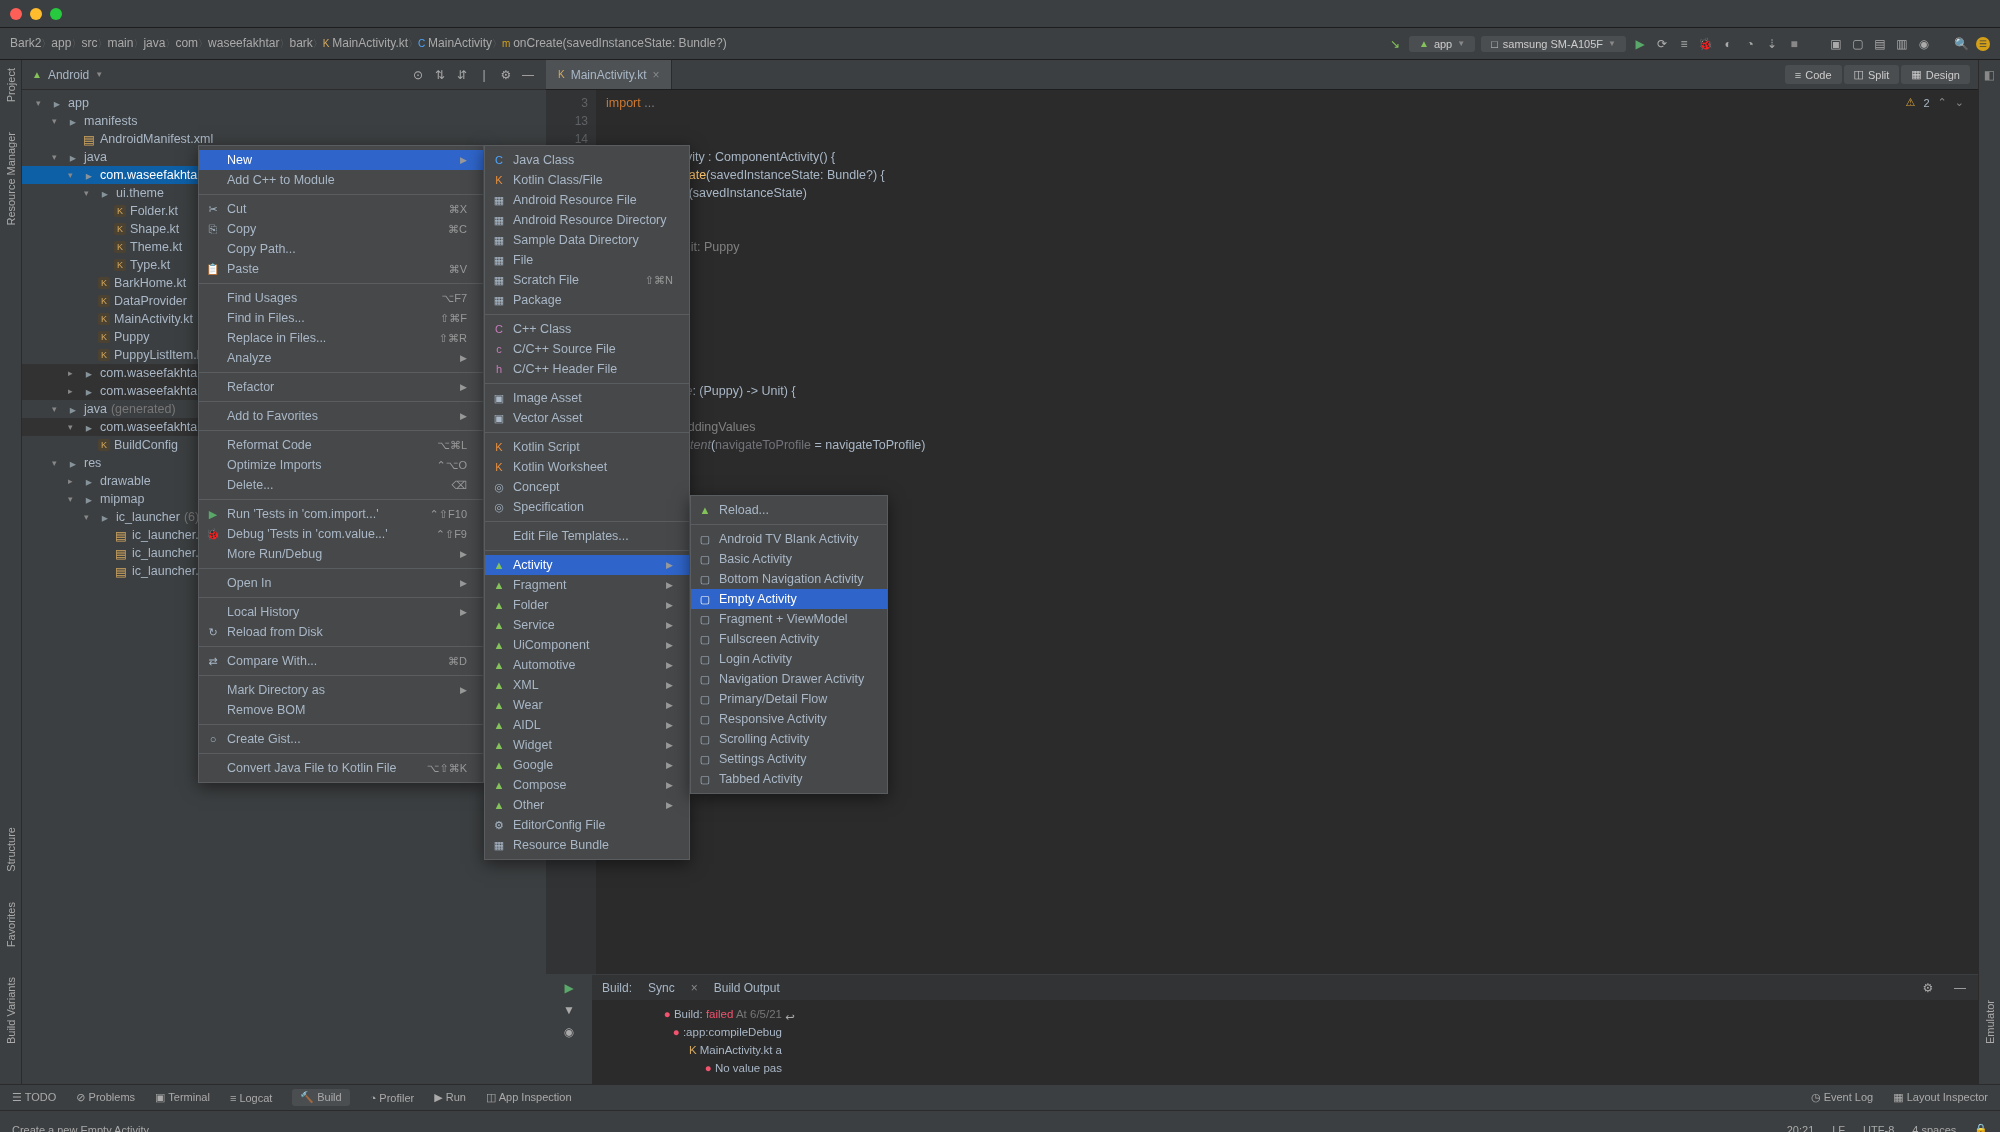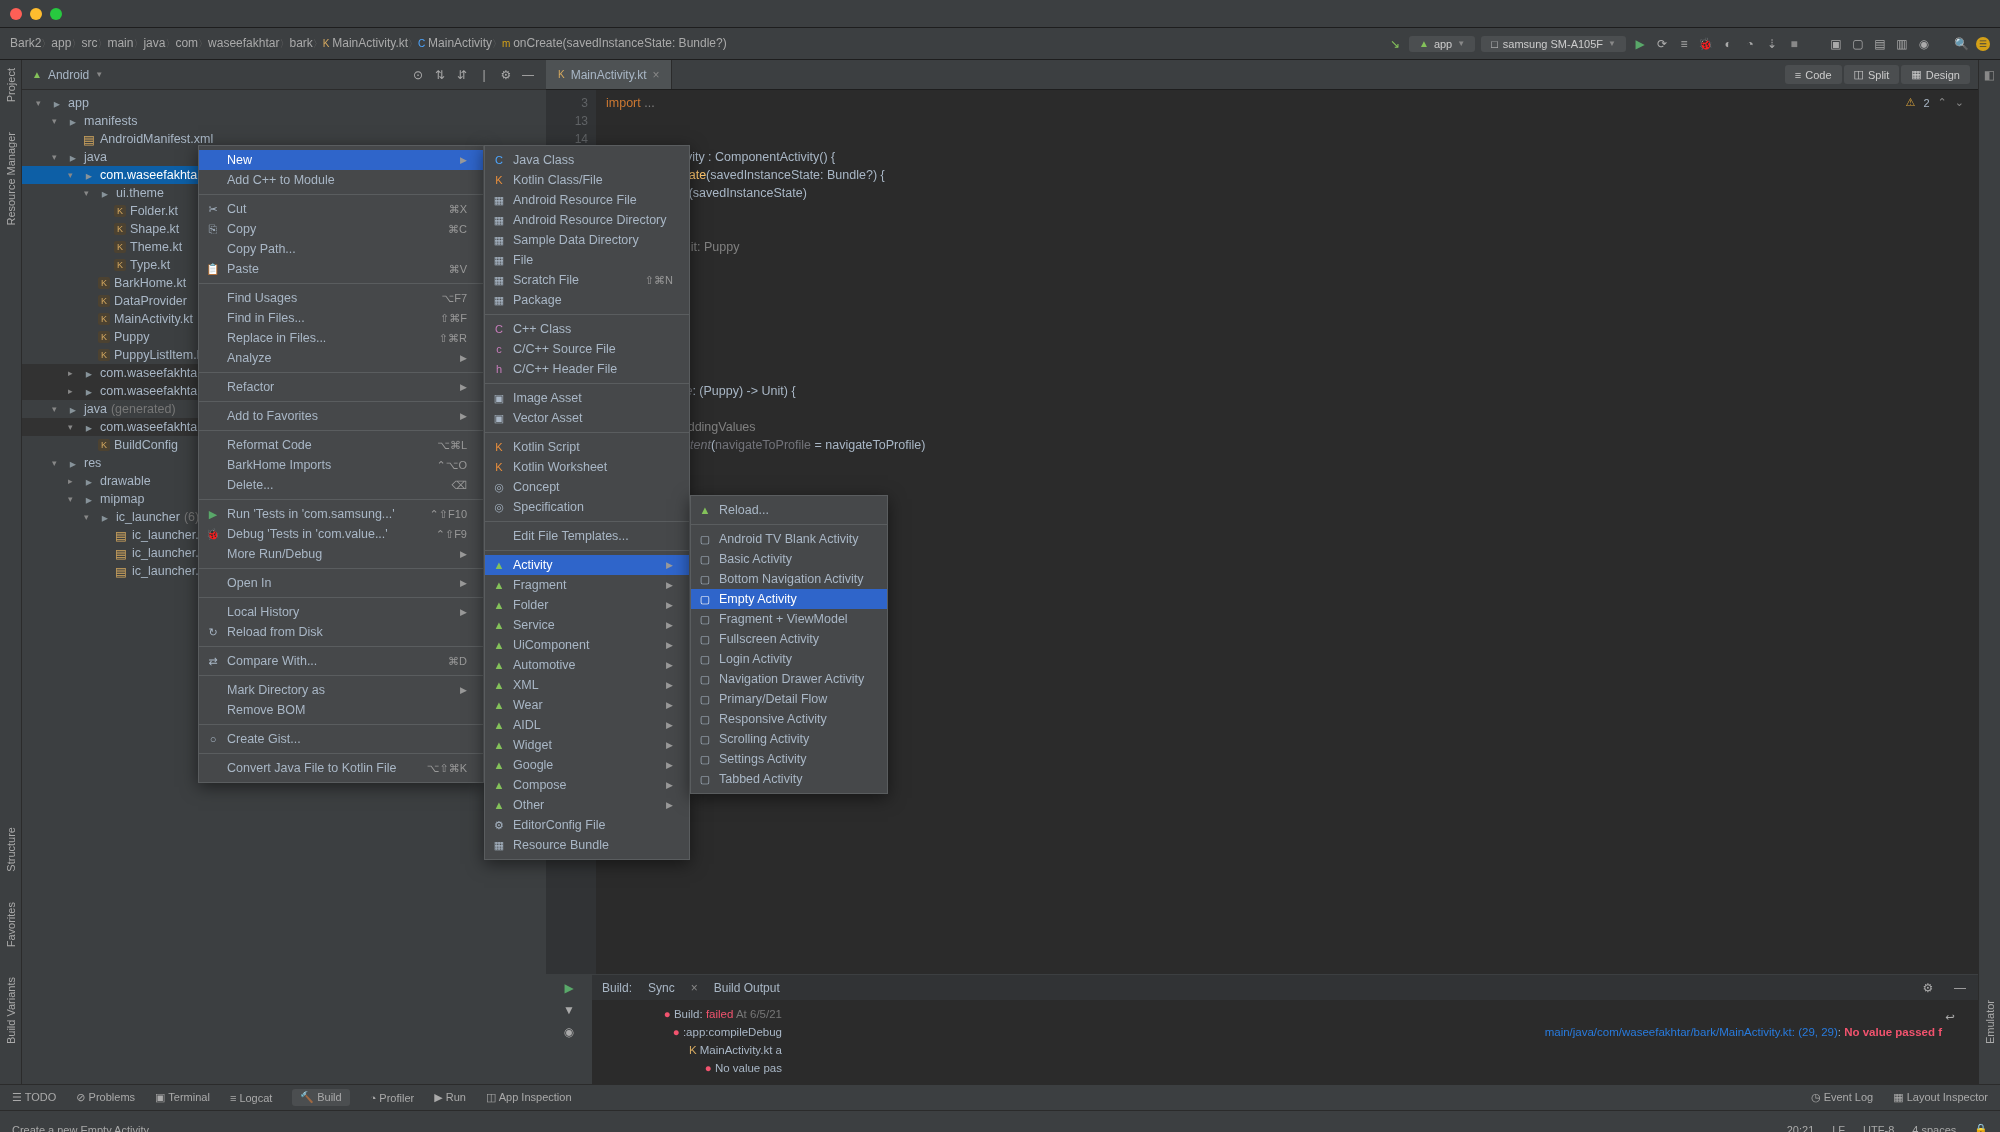--- a/index.html
+++ b/index.html
@@ -369,25 +369,20 @@
           <span class="tb-icon">⚙</span>
           <span class="tb-icon">—</span>
         </div>
         <div class="build-content" style="display:flex">
           <div id="buildrows" style="width:180px;overflow:hidden">
               <div style="padding-left: 0px; white-space: nowrap; overflow: hidden;"><span style="color: rgb(242, 83, 110);">● </span><span>Build: </span><span style="color: rgb(242, 83, 110);">failed</span><span style="color: rgb(119, 119, 119);"> At 6/5/21</span></div>
               <div style="padding-left: 14px; white-space: nowrap; overflow: hidden;"><span style="color: rgb(242, 83, 110);">● </span><span>:app:compileDebug</span></div>
               <div style="padding-left: 28px; white-space: nowrap; overflow: hidden;"><span style="color: rgb(212, 168, 95);">K </span><span>MainActivity.kt a</span></div>
               <div style="padding-left: 42px; white-space: nowrap; overflow: hidden;"><span style="color: rgb(242, 83, 110);">● </span><span>No value pas</span></div>
             </div>
-          <div style="flex:1;padding-left:20px">
-            <div style="height:18px"></div>
-            <span class="err-path">main/java/com/waseefakhtar/bark/MainActivity.kt: (29, 29)</span>:
-            <span class="err-red">No value passed f</span>
-          </div>
           <div style="width:26px;display:flex;flex-direction:column;gap:8px;padding-top:4px">
             <span class="tb-icon">↩</span>
           </div>
         </div>
       </div>
     </div>
   </div>
 
   <div class="right-rail">
     <span style="color:#888">◧</span>
@@ -474,31 +469,31 @@
     <div class="ctx-item">
       <span>Add to Favorites</span>
       <span class="sub">▶</span>
     </div>
     <div class="ctx-sep"></div>
     <div class="ctx-item">
       <span>Reformat Code</span>
       <span class="sc">⌥⌘L</span>
     </div>
     <div class="ctx-item">
-      <span>BarkHome Imports</span>
+      <span>Optimize Imports</span>
       <span class="sc">⌃⌥O</span>
     </div>
     <div class="ctx-item">
       <span>Delete...</span>
       <span class="sc">⌫</span>
     </div>
     <div class="ctx-sep"></div>
     <div class="ctx-item">
       <span class="ctx-ico" style="color: rgb(89, 168, 105);">▶</span>
-      <span>Run 'Tests in 'com.samsung...'</span>
+      <span>Run 'Tests in 'com.import...'</span>
       <span class="sc">⌃⇧F10</span>
     </div>
     <div class="ctx-item">
       <span class="ctx-ico" style="color: rgb(89, 168, 105);">🐞</span>
       <span>Debug 'Tests in 'com.value...'</span>
       <span class="sc">⌃⇧F9</span>
     </div>
     <div class="ctx-item">
       <span>More Run/Debug</span>
       <span class="sub">▶</span>

